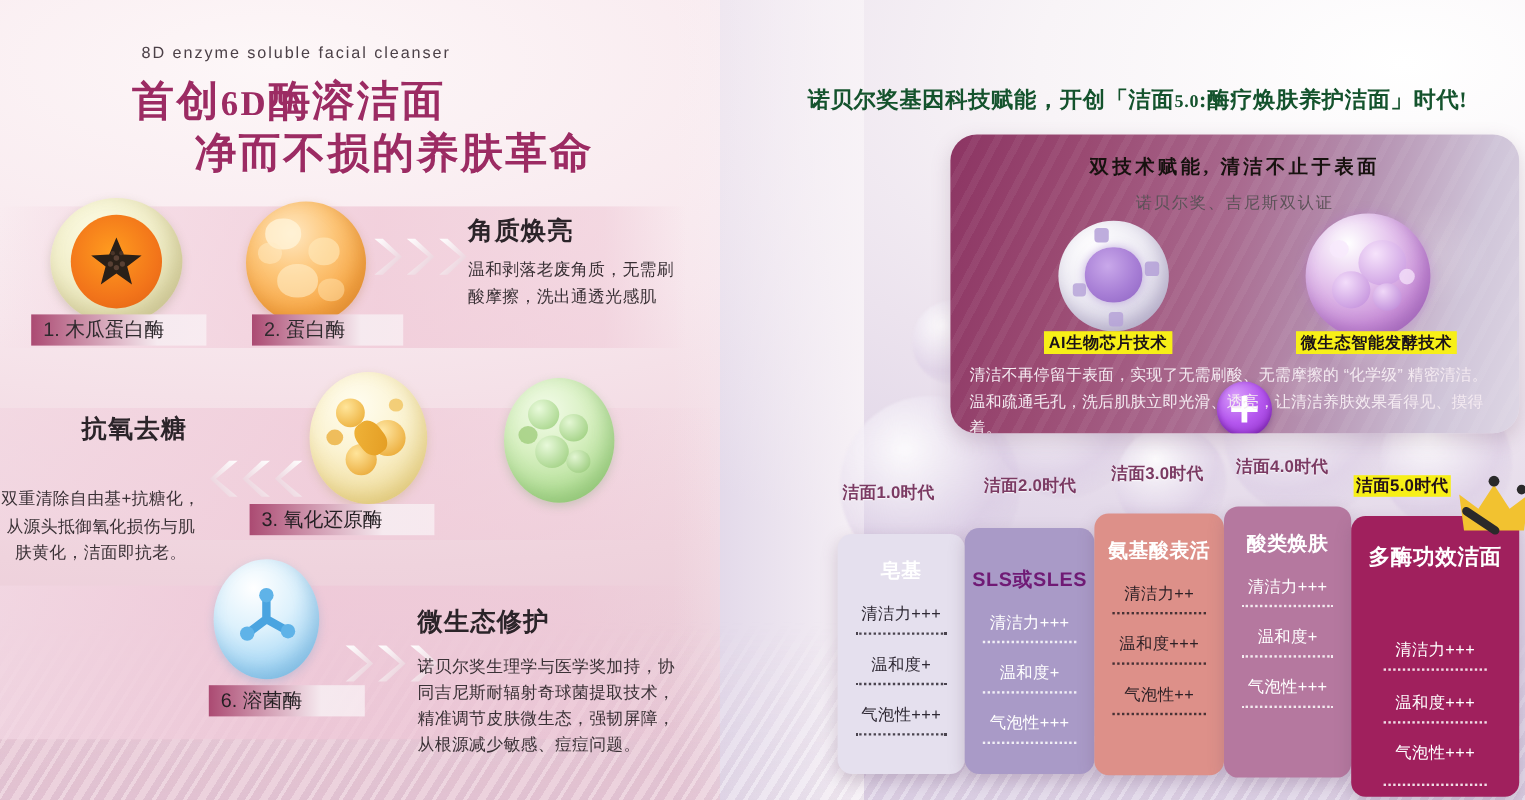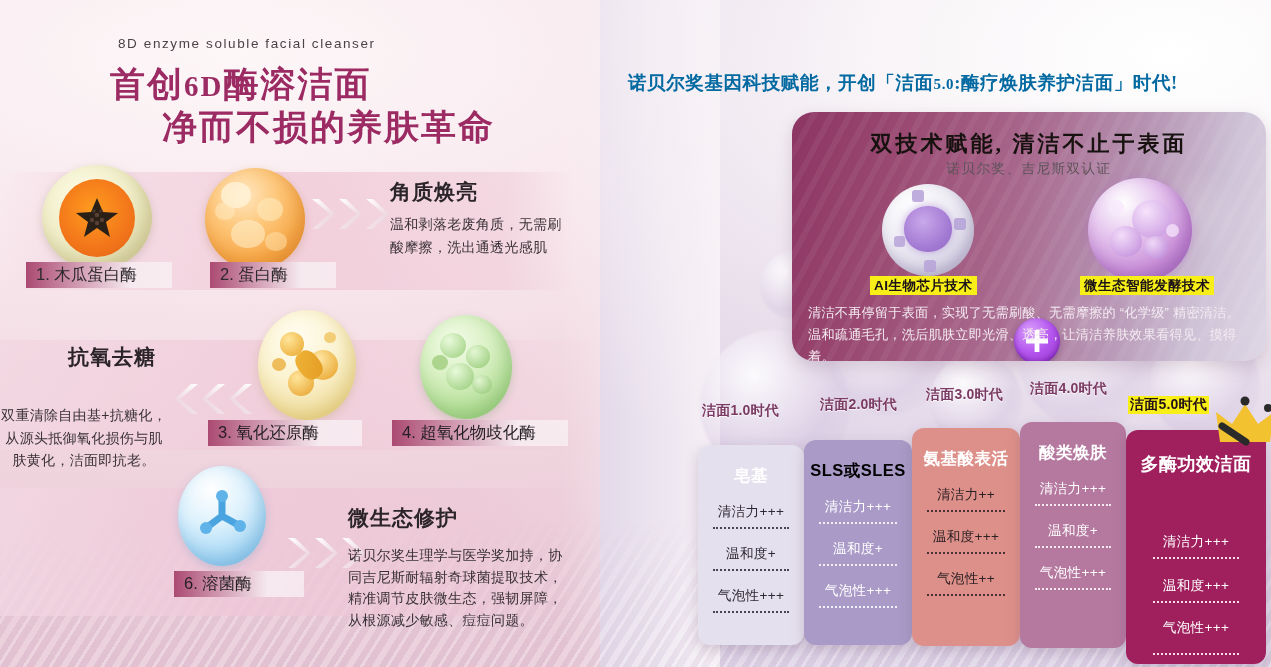--- a/index.html
+++ b/index.html
@@ -84,22 +84,22 @@
     position:absolute; font-size:21px; font-weight:700; color:#2b2429; letter-spacing:1px; white-space:nowrap;
   }
   .secbody {
     position:absolute; font-size:14px; color:#3a3136; line-height:1.62; letter-spacing:.3px;
   }
 
   
   #right { position:absolute; left:620px; top:0; width:651px; height:667px; z-index:4; }
 
   .rtitle {
-    position:absolute; left:8px; top:70px; width:640px; 
-    color:#0369a1; font-family:"Liberation Serif","DejaVu Serif",serif;
+    position:absolute; left:8px; top:70px; width:640px; text-align:center;
+    color:#14532d; font-family:"Liberation Serif","DejaVu Serif",serif;
     font-weight:700; font-size:18.5px; letter-spacing:.6px; white-space:nowrap;
   }
   .rtitle .sm { font-size:15px; }
 
   .techcard {
     position:absolute; left:172px; top:112px; width:474px; height:249px;
     border-radius:22px; overflow:hidden;
     background:linear-gradient(103deg, #8c3563 0%, #9a4a72 22%, #a8688d 46%, #b694b3 68%, #cfc4d8 86%, #ded7e5 100%);
     box-shadow:0 6px 16px rgba(120,80,110,.22);
   }
@@ -107,21 +107,21 @@
     position:absolute; inset:0;
     background:
       radial-gradient(48px 48px at 72% 66%, rgba(255,255,255,.16), rgba(255,255,255,0) 70%),
       radial-gradient(62px 62px at 86% 40%, rgba(255,255,255,.13), rgba(255,255,255,0) 70%),
       radial-gradient(40px 40px at 62% 84%, rgba(255,255,255,.12), rgba(255,255,255,0) 70%),
       repeating-linear-gradient(-62deg, rgba(255,255,255,.05) 0 6px, rgba(255,255,255,0) 6px 16px);
   }
   .tc-h {
     position:absolute; left:0; top:17px; width:474px; text-align:center;
     font-family:"Liberation Serif","DejaVu Serif",serif; font-weight:700;
-    font-size:22px; color:#17120f; letter-spacing:3px;
+    font-size:16px; color:#17120f; letter-spacing:3px;
   }
   .tc-sub {
     position:absolute; left:0; top:48px; width:474px; text-align:center;
     font-size:13.5px; color:#5c5258; letter-spacing:1.5px;
   }
   .tc-badge {
     position:absolute; height:19px; padding:0 4px; display:flex; align-items:center;
     background:#f7ef17; color:#1b1218; font-weight:700; font-size:13.5px; letter-spacing:.5px; white-space:nowrap;
   }
   .tc-body {
@@ -287,23 +287,20 @@
   <div class="enz" style="left:420px;top:315px;">
     <div class="ball" style="width:92px;height:104px;
       background:radial-gradient(circle at 38% 26%, #f2fbe8 0%, #d8f0c2 38%, #b6e09a 70%, #9ed47f 100%);
       box-shadow:inset -5px -7px 15px rgba(90,150,70,.3), 0 3px 8px rgba(120,160,110,.3);">
       <div style="position:absolute;left:20px;top:18px;width:26px;height:25px;border-radius:50%;background:radial-gradient(circle at 35% 30%, #e9fadb, #9ccf7d);"></div>
       <div style="position:absolute;left:46px;top:30px;width:24px;height:23px;border-radius:50%;background:radial-gradient(circle at 35% 30%, #e4f7d4, #93c973);"></div>
       <div style="position:absolute;left:26px;top:48px;width:28px;height:27px;border-radius:50%;background:radial-gradient(circle at 35% 30%, #e8f9da, #95ca75);"></div>
       <div style="position:absolute;left:52px;top:60px;width:20px;height:19px;border-radius:50%;background:radial-gradient(circle at 35% 30%, #e2f5d2, #8fc56f);"></div>
       <div style="position:absolute;left:12px;top:40px;width:16px;height:15px;border-radius:50%;background:rgba(160,205,125,.8);"></div>
     </div>
-    <div class="pill dark" style="left:-28px;top:105px;width:176px;">
-      <span>4. 超氧化物歧化酶</span>
-    </div>
   </div>
 
 
   <div class="enz" style="left:178px;top:466px;">
     <div class="ball" style="width:88px;height:100px;
       background:radial-gradient(circle at 38% 24%, #ffffff 0%, #ddf1fc 38%, #a9d9f6 72%, #87c9f0 100%);
       box-shadow:inset -5px -7px 15px rgba(60,130,180,.28), 0 3px 8px rgba(110,160,200,.3);">
       <svg width="58" height="58" viewBox="0 0 58 58" style="position:absolute;left:15px;top:20px;">
         <path d="M29 10 L29 30 M29 30 L13 42 M29 30 L47 40" stroke="#4aa4e0" stroke-width="7" stroke-linecap="round" fill="none"></path>
         <circle cx="29" cy="10" r="6" fill="#5fb3e8"></circle>
@@ -391,21 +388,21 @@
         <div class="era-dots"></div>
         <div class="era-row" style="margin-top:16px;">温和度+</div>
         <div class="era-dots"></div>
         <div class="era-row" style="margin-top:16px;">气泡性+++</div>
         <div class="era-dots"></div>
       </div>
     </div>
 
     <div class="era-label" style="left:200px;top:396px;">洁面2.0时代</div>
     <div class="eracard" style="left:184px;top:440px;width:108px;height:205px;background:#a99ac7;">
-      <div class="era-title" style="color:#000000;margin-top:20px;">SLS或SLES</div>
+      <div class="era-title" style="color:#701a75;margin-top:32px;">SLS或SLES</div>
       <div class="era-rows" style="color:#ffffff;margin-top:16px;">
         <div class="era-row">清洁力+++</div>
         <div class="era-dots"></div>
         <div class="era-row" style="margin-top:16px;">温和度+</div>
         <div class="era-dots"></div>
         <div class="era-row" style="margin-top:16px;">气泡性+++</div>
         <div class="era-dots"></div>
       </div>
     </div>
 

